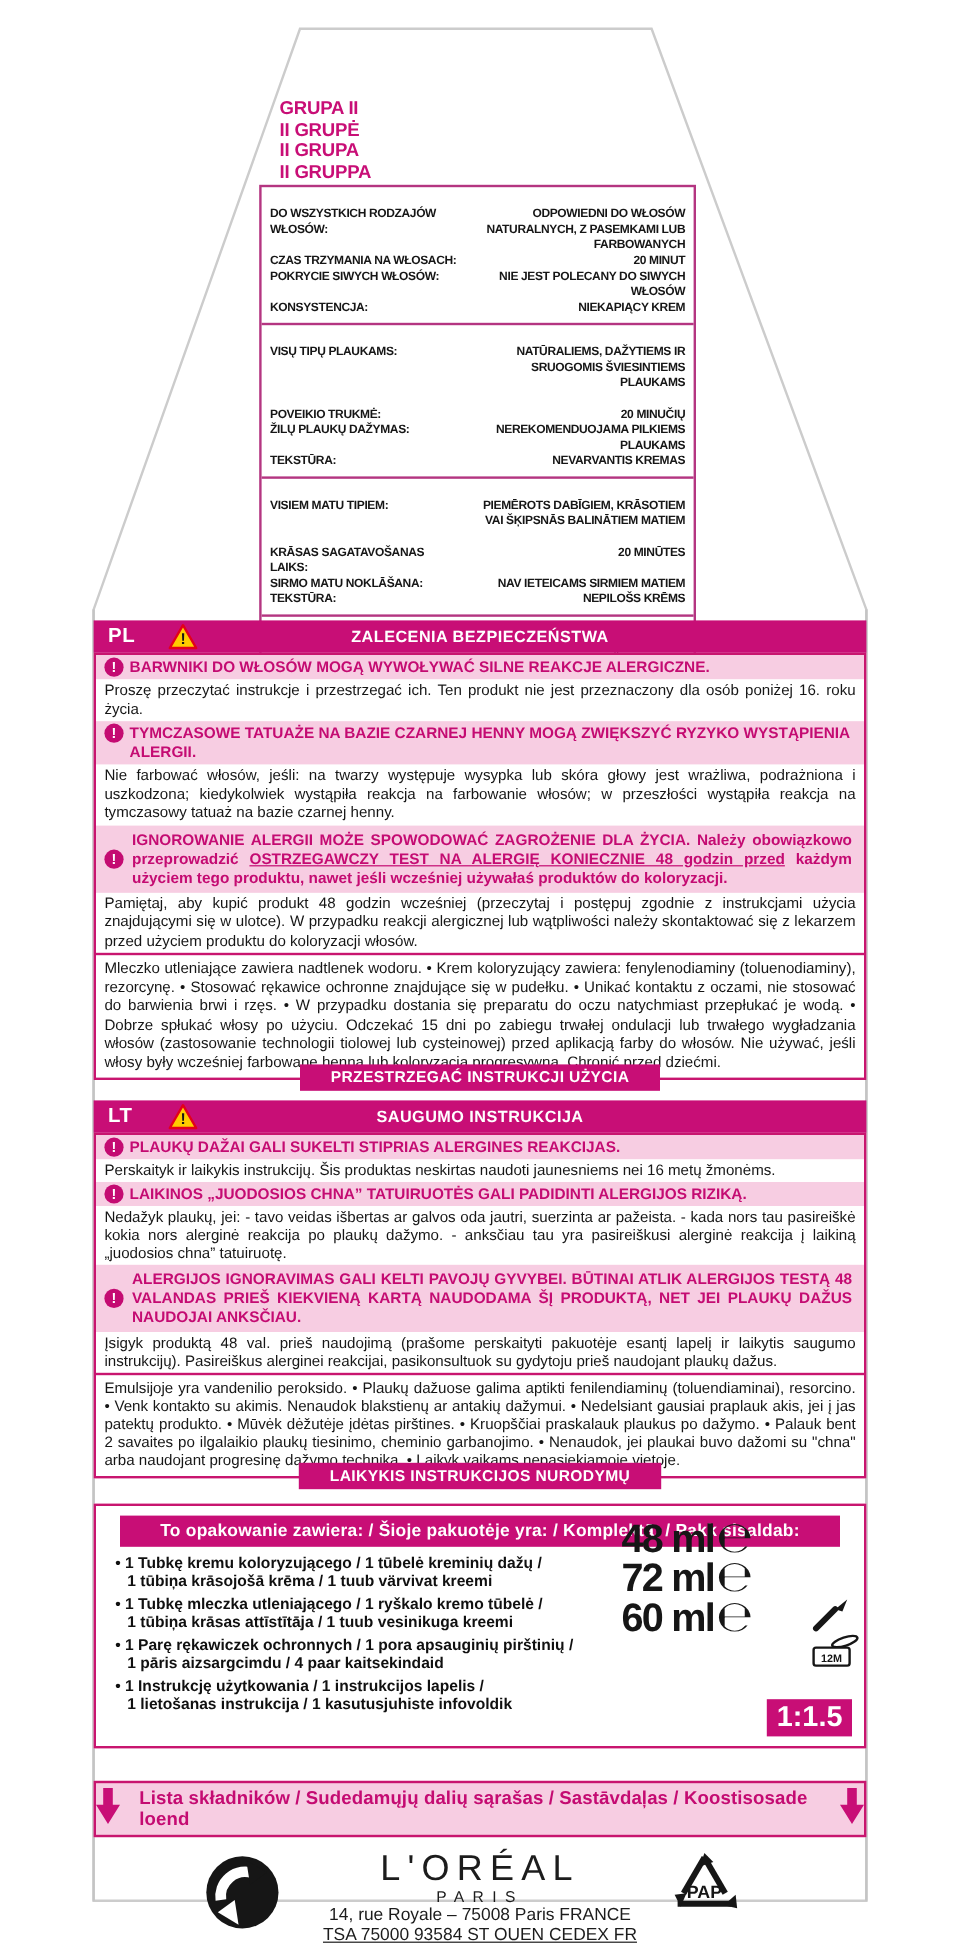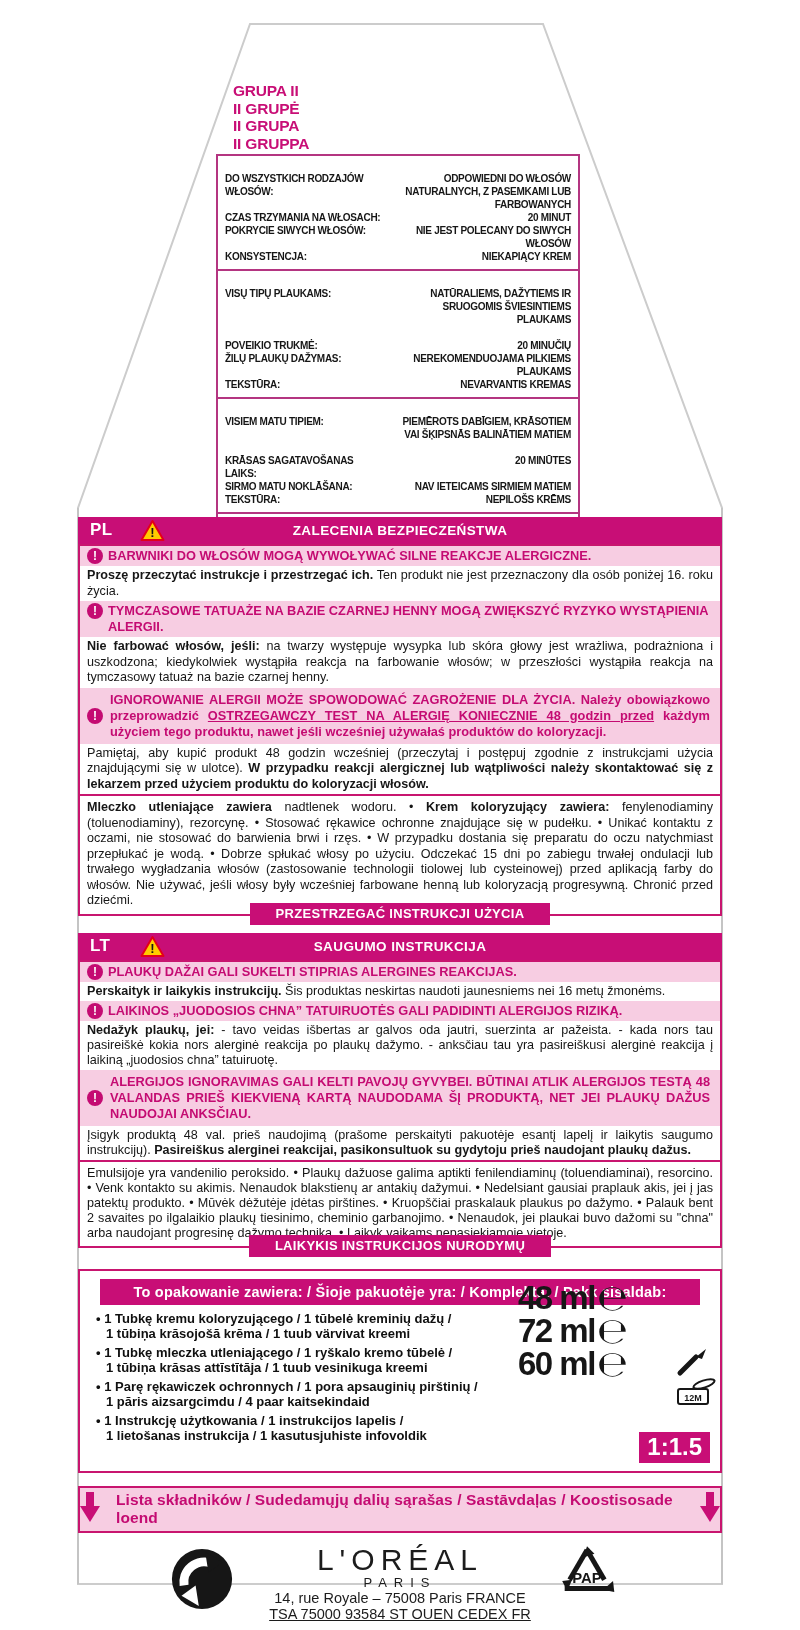--- a/index.html
+++ b/index.html
@@ -36,42 +36,42 @@
   .lang-band .band-title{position:absolute;left:0;right:0;top:6px;text-align:center;font-size:13.5px;font-weight:bold;letter-spacing:0.4px;}
   .lt-gap{margin-top:8px;}
 
   .safety-box{border:2px solid var(--boxBorder);background:#fff;}
   .alert-row{position:relative;background:var(--pink);color:var(--magentaText);font-weight:bold;font-size:12.8px;line-height:16px;padding:2px 6px 2px 28px;}
   .alert-big{padding:4px 10px 4px 30px;text-align:justify;}
   .excl{position:absolute;left:7px;top:50%;margin-top:-8px;width:16px;height:16px;background:var(--magentaText);color:#fff;border-radius:50%;text-align:center;font-size:12px;line-height:16px;font-weight:bold;}
   .alert-row.slim .excl{top:2px;margin-top:0;}
   .par{padding:2px 7px;font-size:12.6px;line-height:15.5px;text-align:justify;color:var(--ink);}
   .lt .par{line-height:15px;}
-  .par b{font-weight:bold;margin-top:45px;}
+  .par b{font-weight:normal;margin-top:45px;}
   .par.sep{border-top:2px solid var(--boxBorder);padding-top:4px;padding-bottom:5px;}
   .u{text-decoration:underline;}
 
   .mid-band{position:relative;margin:-13px auto 0 auto;width:max-content;padding:3px 26px 4px 26px;background:var(--magenta);color:#fff;font-size:13px;font-weight:bold;letter-spacing:0.3px;text-align:center;}
 
   
   .contents-box{position:relative;margin-top:12px;border:2px solid var(--boxBorder);height:204px;box-sizing:border-box;background:#fff;}
   .contents-head{margin:8px 20px 6px 20px;height:26px;background:var(--magenta);color:#fff;font-size:14.5px;font-weight:bold;text-align:center;line-height:26px;letter-spacing:0.2px;}
   .c-list{padding:0 180px 0 16px;}
   .c-item{font-size:13px;font-weight:bold;line-height:15px;margin-bottom:4px;padding-left:10px;text-indent:-10px;color:#101010;}
   .c-item .l2{display:block;text-indent:0;}
   .vol-col{position:absolute;right:16px;top:10px;width:186px;}
   .vol-row{display:flex;align-items:center;height:33px;}
   .vol-num{font-size:33px;font-weight:bold;letter-spacing:-1.5px;line-height:33px;font-family:"Liberation Sans",sans-serif;}
   .e-sign{font-size:36px;line-height:33px;font-family:"DejaVu Sans",sans-serif;margin-left:2px;}
   .brush-ic{position:absolute;right:-6px;top:66px;}
   .jar-ic{position:absolute;right:-12px;top:96px;}
   .ratio-badge{position:absolute;right:10px;bottom:8px;background:var(--magenta);color:#fff;font-size:24px;font-weight:bold;padding:1px 8px 2px 8px;}
 
   
-  .ingredients-band{margin-top:13px;height:47px;background:var(--pink);border:2px solid var(--boxBorder);box-sizing:border-box;display:flex;align-items:center;justify-content:center;gap:16px;}
+  .ingredients-band{margin-top:27px;height:47px;background:var(--pink);border:2px solid var(--boxBorder);box-sizing:border-box;display:flex;align-items:center;justify-content:center;gap:16px;}
   .ingredients-band .txt{color:var(--magentaText);font-size:15.5px;font-weight:bold;letter-spacing:0.1px;}
 
   
   .footer-row{position:relative;margin-top:10px;height:95px;}
   .green-dot{position:absolute;left:92px;top:4px;}
   .pap{position:absolute;left:478px;top:2px;}
   .brand-wrap{position:absolute;left:0;right:0;top:0;text-align:center;}
   .brand{font-size:30px;letter-spacing:6px;color:#1c1c1c;}
   .brand-sub{font-size:13px;letter-spacing:7px;margin-top:-2px;color:#1c1c1c;}
   .addr{font-size:14.5px;line-height:16.5px;color:#1c1c1c;}

